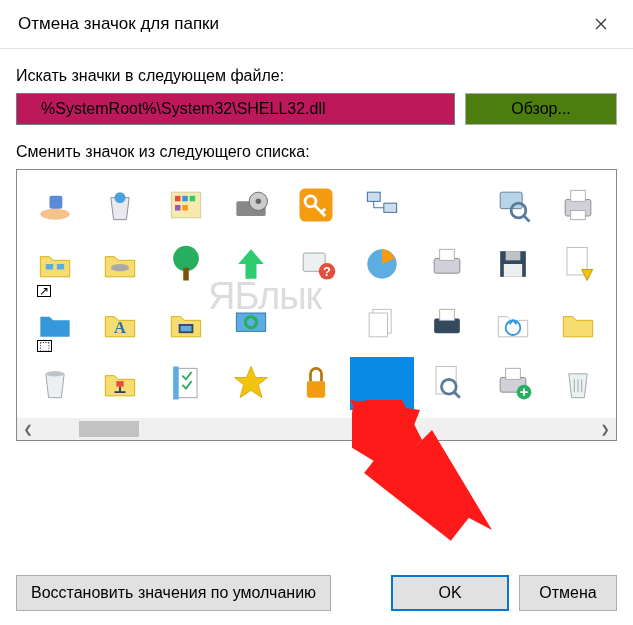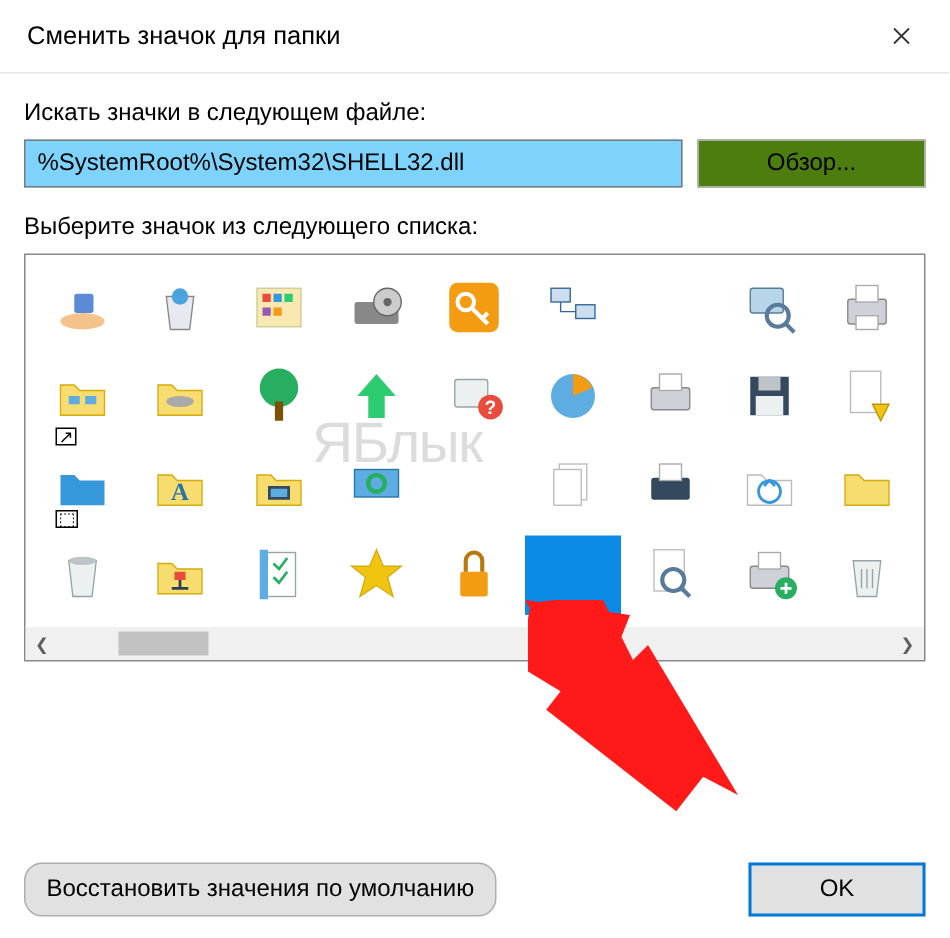--- a/index.html
+++ b/index.html
@@ -7,21 +7,21 @@
     
     .titlebar { display: flex; align-items: center; justify-content: space-between; padding: 8px 10px 8px 18px; border-bottom: 1px solid #e5e5e5; }
     .titlebar-text { font-size: 17px; color: #000; }
     .close-btn { width: 44px; height: 32px; display: flex; align-items: center; justify-content: center; cursor: default; font-size: 16px; color: #333; }
     
     .content { padding: 18px 16px 0 16px; }
     
     .label { font-size: 16px; color: #000; margin-bottom: 8px; }
     
     .path-row { display: flex; gap: 10px; margin-bottom: 18px; }
-    .path-input { flex: 1; height: 32px; border: 1px solid #7a7a7a; padding: 4px 8px; font-size: 16px; font-family: inherit; background: #7dd3fc; }
+    .path-input { flex: 1; height: 32px; border: 1px solid #7a7a7a; padding: 4px 24px; font-size: 16px; font-family: inherit; background: #be185d; }
     .browse-btn { width: 152px; height: 32px; border: 1px solid #adadad; background: #4d7c0f; font-size: 16px; font-family: inherit; cursor: default; }
     
     .icon-list-frame { border: 1px solid #888; background: #fff; height: 272px; position: relative; overflow: hidden; }
     .icon-grid { display: grid; grid-template-columns: repeat(9, 1fr); grid-template-rows: repeat(4, 1fr); padding: 8px 6px; gap: 6px 2px; height: 248px; }
     .icon-cell { display: flex; align-items: center; justify-content: center; position: relative; }
     .icon-svg { width: 44px; height: 44px; }
     .icon-cell.selected { background: #0b8ae5; }
     
     .hscroll { position: absolute; bottom: 0; left: 0; right: 0; height: 22px; background: #f0f0f0; display: flex; align-items: center; }
     .hscroll-btn { width: 22px; height: 22px; display: flex; align-items: center; justify-content: center; font-size: 11px; color: #606060; cursor: default; }
@@ -30,45 +30,45 @@
     
     .overlay-arrow { position: absolute; pointer-events: none; z-index: 10; }
     .watermark { position: absolute; left: 208px; top: 275px; font-size: 38px; color: #c0c0c0; font-family: Arial, sans-serif; opacity: 0.55; pointer-events: none; letter-spacing: -1px; }
     
     .small-overlay { position: absolute; font-size: 12px; background: #fff; border: 1px solid #000; padding: 0 1px; line-height: 10px; }
     .so1 { left: 20px; top: 115px; }
     .so2 { left: 20px; top: 170px; }
     
     .button-row { position: absolute; bottom: 14px; left: 16px; right: 16px; display: flex; gap: 10px; align-items: center; }
     .btn { height: 36px; border: 1px solid #adadad; background: #e1e1e1; font-size: 16px; font-family: inherit; cursor: default; padding: 0 14px; }
-    .btn-restore { flex: 0 0 auto; border-radius: 12px; }
+    .btn-restore { flex: 0 0 auto; }
     .spacer { flex: 1; }
     .btn-ok { width: 118px; border: 2px solid #0078d7; }
     .btn-cancel { width: 98px; }
   </style>
 </head>
 <body>
 
 <div class="titlebar">
-  <span class="titlebar-text">Сменить значок для папки</span>
+  <span class="titlebar-text">Отмена значок для папки</span>
   <div class="close-btn">
     <svg width="12" height="12" viewBox="0 0 12 12">
         <path d="M1 1 L11 11 M11 1 L1 11" stroke="#333" stroke-width="1.2" fill="none"></path>
       </svg>
   </div>
 </div>
 
 <div class="content">
   <div class="label">Искать значки в следующем файле:</div>
   <div class="path-row">
     <input class="path-input" type="text" value="%SystemRoot%\System32\SHELL32.dll" style="">
     <button class="browse-btn">Обзор...</button>
   </div>
 
-  <div class="label">Выберите значок из следующего списка:</div>
+  <div class="label">Сменить значок из следующего списка:</div>
 
   <div class="icon-list-frame">
     <div class="icon-grid">
 
       <div class="icon-cell">
           <svg class="icon-svg" viewBox="0 0 48 48">
             <ellipse cx="24" cy="34" rx="16" ry="6" fill="#f4c38b"></ellipse>
             <rect x="18" y="14" width="14" height="14" rx="2" fill="#5b8bd4"></rect>
           </svg>
         </div>
@@ -316,13 +316,14 @@
 <svg class="overlay-arrow" style="left:350px; top:400px;" width="170" height="170" viewBox="0 0 170 170">
   <polygon points="8,6 62,44 48,62 2,22" fill="#ff1a1a"></polygon>
   <polygon points="0,0 70,10 44,76" fill="#ff1a1a"></polygon>
   <rect x="40" y="40" width="110" height="42" fill="#ff1a1a" transform="rotate(38 40 40)"></rect>
 </svg>
 
 <div class="button-row">
   <button class="btn btn-restore">Восстановить значения по умолчанию</button>
   <div class="spacer"></div>
   <button class="btn btn-ok">OK</button>
+  <button class="btn btn-cancel">Отмена</button>
 </div>
 
 </body></html>

